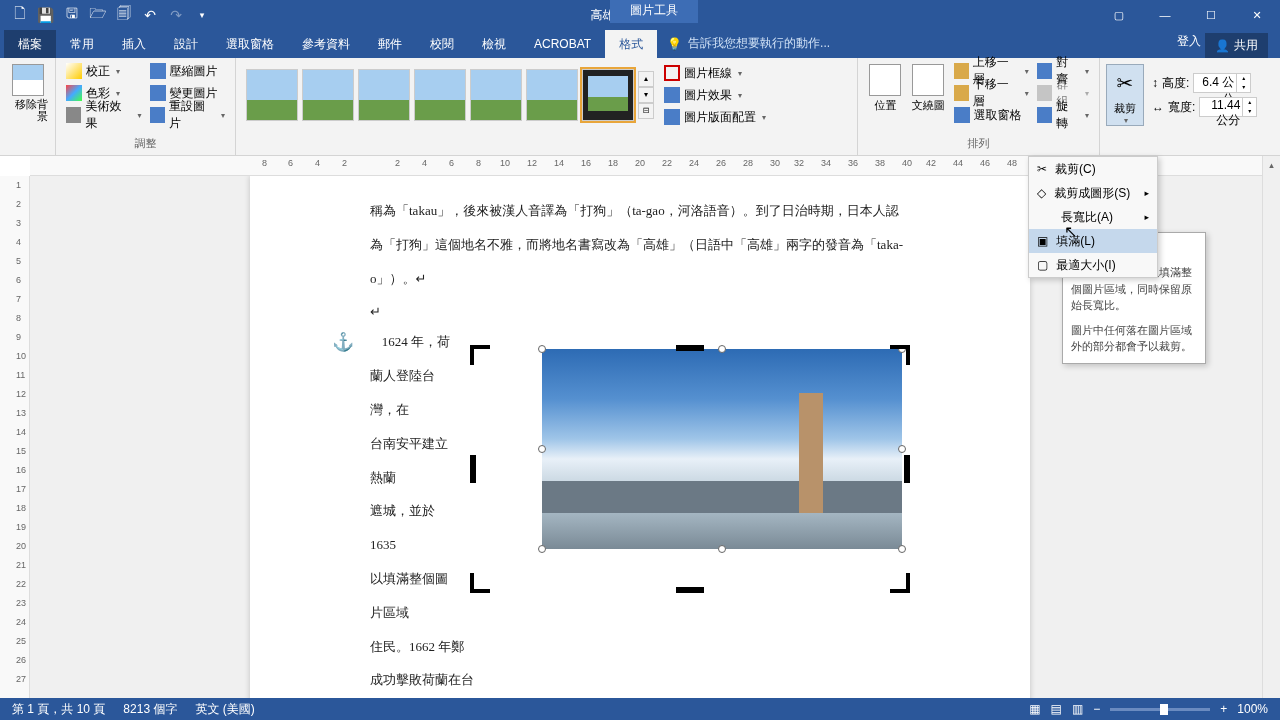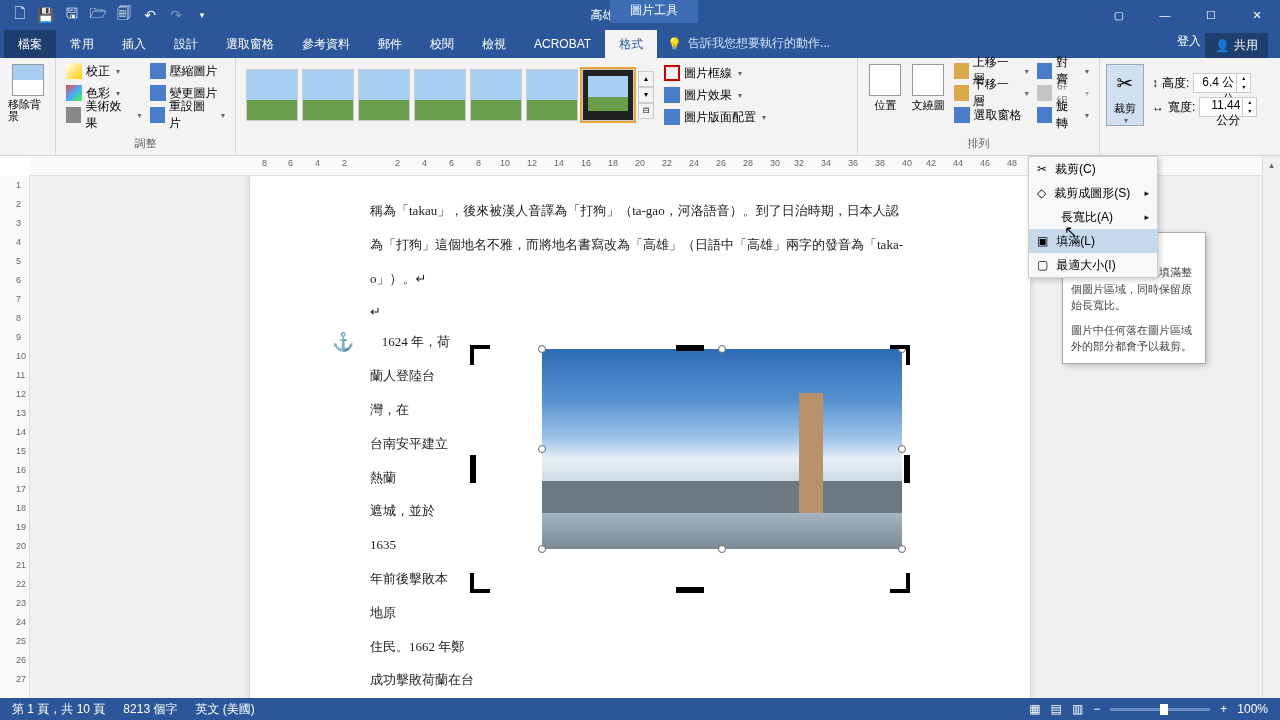--- a/index.html
+++ b/index.html
@@ -125,21 +125,21 @@
       <span>👤</span>
       <span>共用</span>
     </div>
   </div>
 </div>
 
 <div class="ribbon">
   <div class="rgrp" style="width:56px">
     <div class="big-btn">
       <div class="big-icon" style="background:linear-gradient(#a7cef0 50%,#fff 50%)"></div>
-      <span style="font-size:11px;text-align:left;line-height:1.1">移除背景</span>
+      <span style="font-size:11px;text-align:right;line-height:1.1">移除背景</span>
     </div>
   </div>
   <div class="rgrp" style="width:180px">
     <div style="display:flex">
       <div style="flex:1">
         <div class="small-row">
             <span class="small-icon corrections-icon"></span>
             <span>校正</span>
             <span class="dd">▾</span>
           </div>
@@ -373,21 +373,21 @@
         <div class="crop-handle ch-br"></div>
         <div class="crop-handle ch-t"></div>
         <div class="crop-handle ch-b"></div>
         <div class="crop-handle ch-l"></div>
         <div class="crop-handle ch-r"></div>
       </div>
       <div class="doc-text" style="text-align:right;width:110px">1624 年，荷</div>
       <div class="doc-text" style="width:110px">蘭人登陸台灣，在</div>
       <div class="doc-text" style="width:110px">台南安平建立熱蘭</div>
       <div class="doc-text" style="width:110px">遮城，並於 1635</div>
-      <div class="doc-text" style="width:110px">年前後擊敗本地原</div>
+      <div class="doc-text" style="width:110px">以填滿整個圖片區域</div>
       <div class="doc-text" style="width:110px">住民。1662 年鄭</div>
       <div class="doc-text" style="width:110px">成功擊敗荷蘭在台</div>
       <div style="clear:both"></div>
     </div>
     <div class="doc-text">灣的駐軍，本地則於 1664 年在鄭經的統治下更名為萬年州。清治初期，曾經於興隆莊（今 左</div>
 
   </div>
 </div>
 
 <div class="dropdown">

